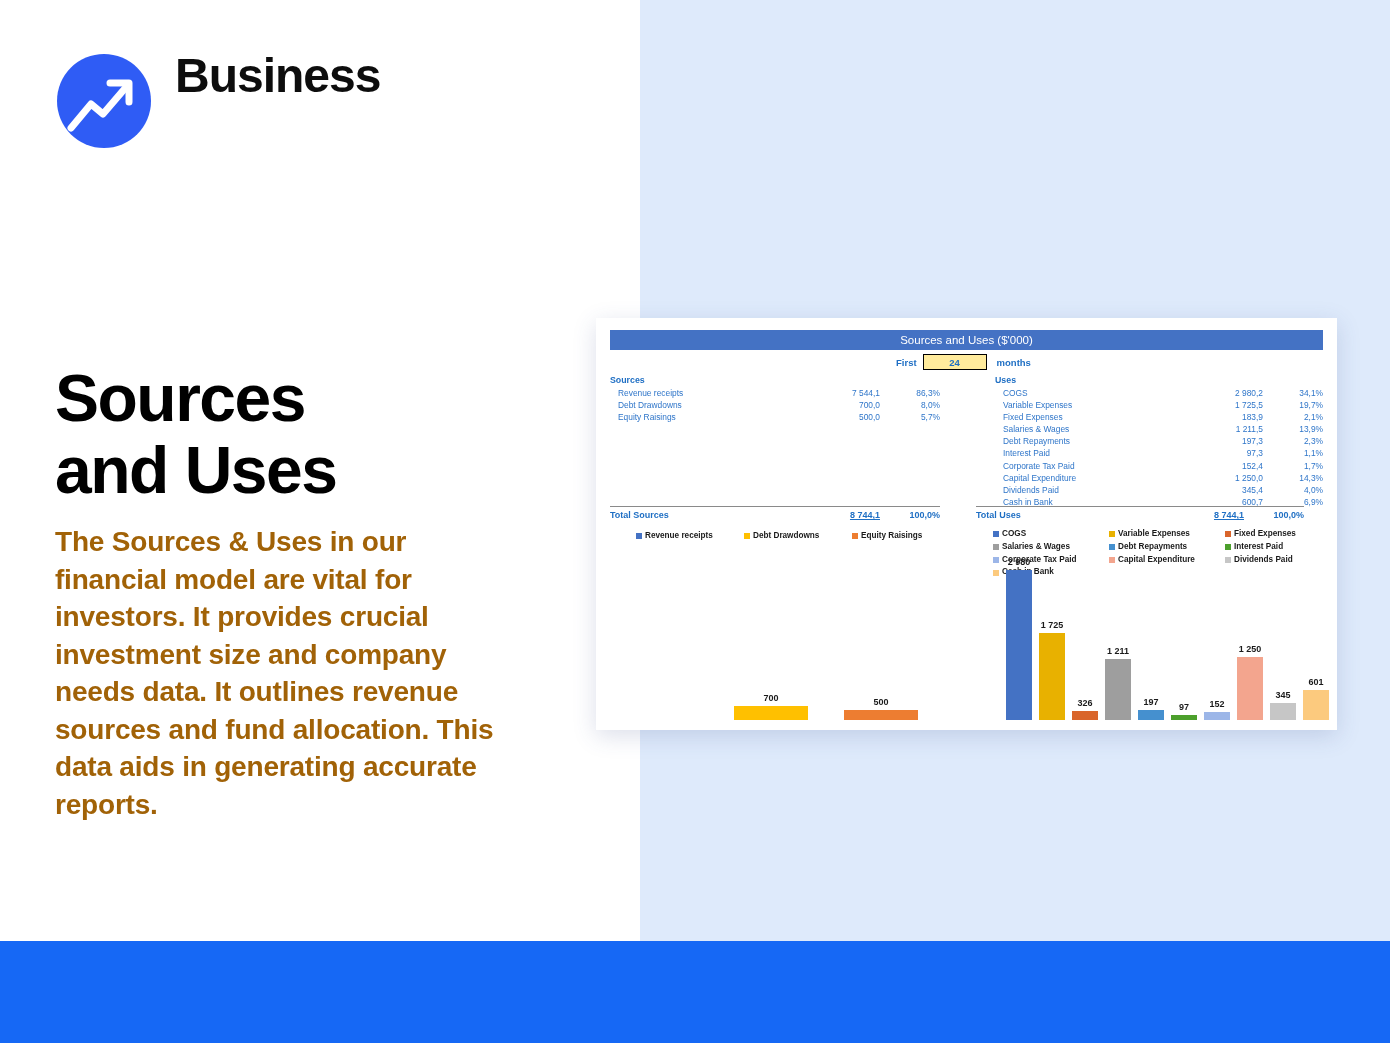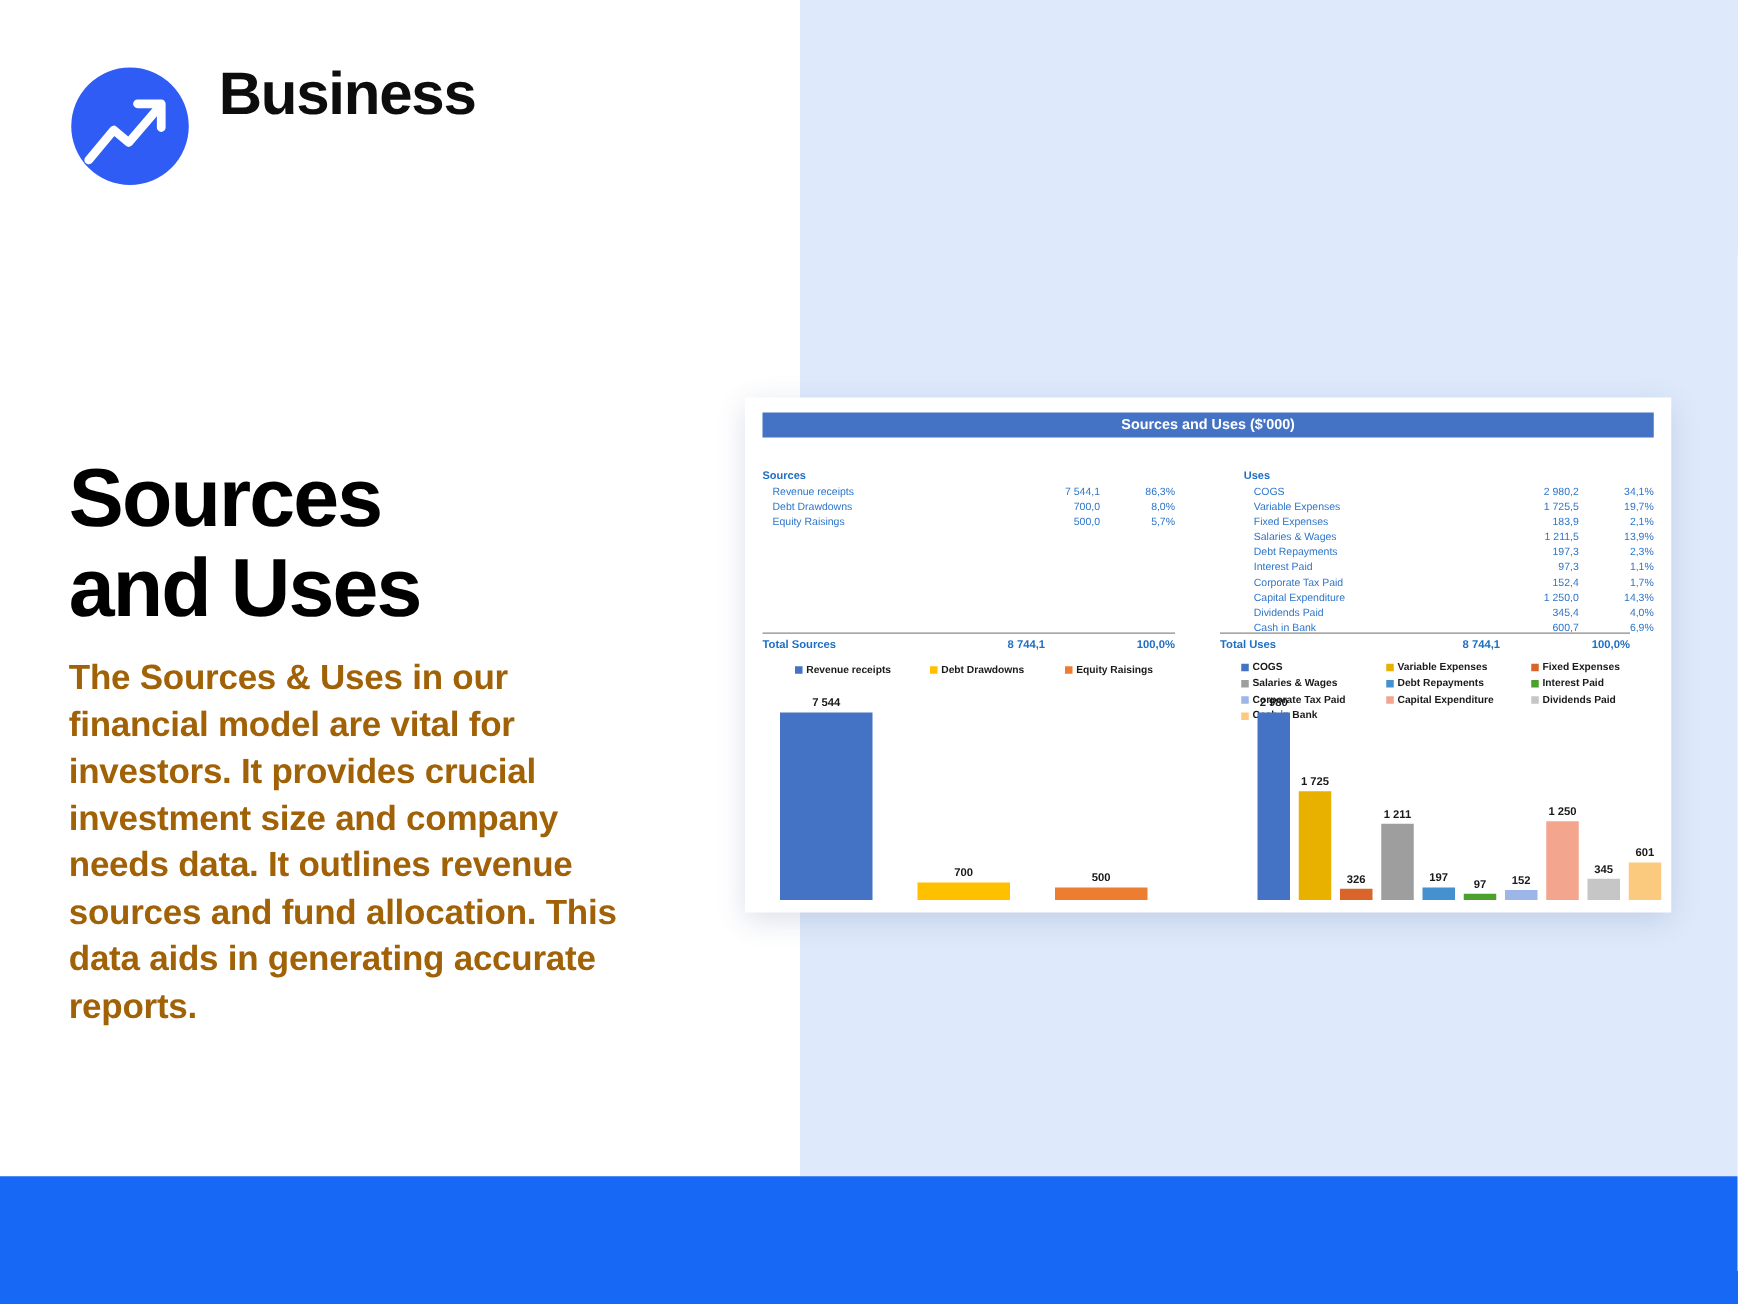--- a/index.html
+++ b/index.html
@@ -48,21 +48,21 @@
 
   
   #report-card{
     position:absolute;left:596px;top:318px;width:741px;height:412px;
     background:#ffffff;
     box-shadow:0 6px 22px rgba(60,80,140,0.18);
   }
   #report-title-bar{
     position:absolute;left:14px;top:12px;width:713px;height:20px;
     background:#4472c4;color:#ffffff;
-    font-size:11.5px;font-weight:bold;
+    font-size:11.5px;font-weight:normal;
     display:flex;align-items:center;justify-content:center;
   }
   
   #months-row{
     position:absolute;left:14px;top:355px;width:713px;height:16px;
   }
   #months-inner{
     position:absolute;left:286px;top:0;display:flex;align-items:center;gap:6px;
   }
   #months-first-label{font-size:9.5px;font-weight:bold;color:#1f6fc4;}
@@ -84,21 +84,21 @@
   .fin-row .lbl{flex:1;padding-left:8px;white-space:nowrap;}
   .fin-row .val{width:74px;text-align:right;}
   .fin-row .pct{width:60px;text-align:right;}
   .fin-total{
     position:absolute;display:flex;font-size:9px;font-weight:bold;color:#1f6fc4;
     border-top:1.4px solid #8a8a8a;padding-top:3px;
   }
   #sources-total{left:14px;top:188px;width:330px;}
   #uses-total{left:380px;top:188px;width:328px;}
   .fin-total .lbl{flex:1;}
-  .fin-total .val{width:74px;}
+  .fin-total .val{width:74px;text-align:right;text-decoration:underline;}
   .fin-total .pct{width:60px;text-align:right;}
 
   
   .legend{position:absolute;font-size:8.2px;font-weight:bold;color:#1a1a1a;}
   .legend-row{display:flex;line-height:12.8px;}
   .legend-item{display:flex;align-items:center;margin-right:10px;}
   .legend-swatch{width:6px;height:6px;margin-right:3px;flex:none;}
 
   
   .chart{position:absolute;}
@@ -131,20 +131,27 @@
   </div>
 </div>
 
 <h1 id="headline">Sources<br>and Uses</h1>
 <p id="body-copy">The Sources &amp; Uses in our financial model are vital for investors. It provides crucial investment size and company needs data. It outlines revenue sources and fund allocation. This data aids in generating accurate reports.</p>
 
 <div id="report-card">
 
   <div id="report-title-bar">Sources and Uses ($'000)</div>
 
+  <div id="months-row" style="top:36px;">
+    <div id="months-inner">
+      <span id="months-first-label">First</span>
+      <span id="months-input">24</span>
+      <span id="months-suffix">months</span>
+    </div>
+  </div>
 
   <div id="sources-table" class="fin-table">
     <div class="fin-head">Sources</div>
     <div id="sources-rows">
         <div class="fin-row">
           <span class="lbl">Revenue receipts</span>
           <span class="val">7 544,1</span>
           <span class="pct">86,3%</span>
         </div>
         <div class="fin-row">
@@ -287,24 +294,20 @@
       </div>
       <div class="legend-row">
         <div class="legend-item" style="width: 106px;">
           <span class="legend-swatch" style="background: rgb(252, 202, 126);"></span>
           <span>Cash in Bank</span>
         </div>
       </div>
     </div>
 
   <div class="chart" id="chart-sources" style="left:24px;top:234px;width:312px;height:168px;">
-      <div class="bar-col" style="left: 4px; width: 74px;">
-        <div class="bar-label">7 544</div>
-        <div class="bar" style="height: 150px; background: rgb(68, 114, 196);"></div>
-      </div>
       <div class="bar-col" style="left: 114px; width: 74px;">
         <div class="bar-label">700</div>
         <div class="bar" style="height: 13.9183px; background: rgb(255, 192, 0);"></div>
       </div>
       <div class="bar-col" style="left: 224px; width: 74px;">
         <div class="bar-label">500</div>
         <div class="bar" style="height: 9.94168px; background: rgb(237, 125, 49);"></div>
       </div>
     </div>
   <div class="chart" id="chart-uses" style="left:404px;top:234px;width:338px;height:168px;">

